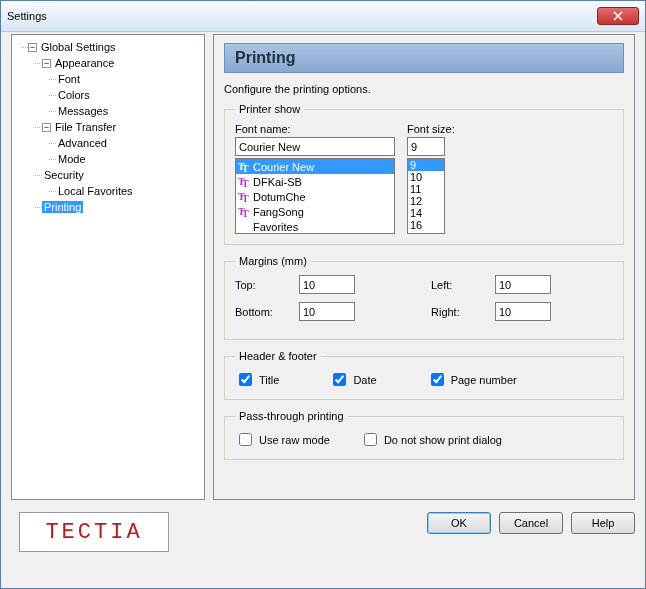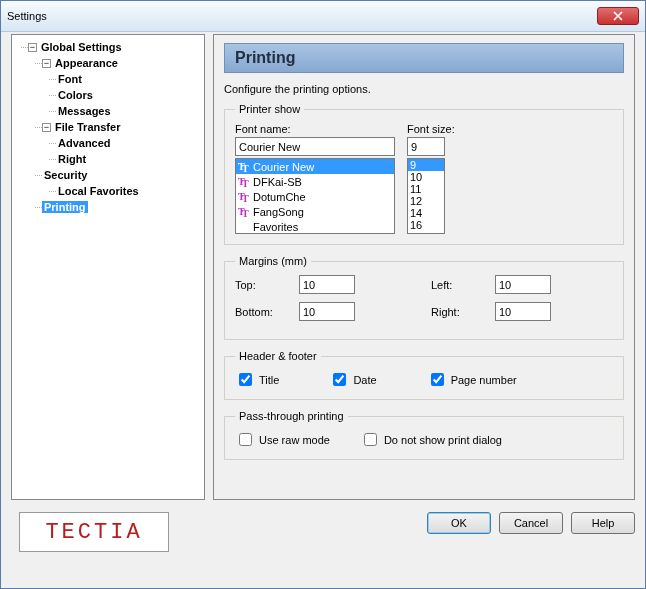--- a/index.html
+++ b/index.html
@@ -9,21 +9,21 @@
 .title-bar .title { font-size: 11px; color: #000; flex: 1; }
 .close-btn { width: 42px; height: 18px; background: linear-gradient(#e36d6d, #c73232); border: 1px solid #8a2020; border-radius: 3px; display: flex; align-items: center; justify-content: center; cursor: pointer; }
 .close-btn svg { width: 10px; height: 10px; }
 .content-wrap { position: absolute; top: 33px; left: 10px; right: 10px; bottom: 10px; }
 .tree { position: absolute; top: 0; left: 0; width: 194px; height: 466px; border: 1px solid #828790; background: #fff; overflow: auto; padding: 4px 2px; }
 .tree-row { display: flex; align-items: center; height: 16px; white-space: nowrap; cursor: pointer; }
 .tree-indent { width: 14px; flex: none; position: relative; }
 .dotline-v { position:absolute; top:0; bottom:0; left:50%; border-left:1px dotted #b0b0b0; }
 .dotline-h { position:absolute; top:50%; width:7px; right:0; border-top:1px dotted #b0b0b0; }
 .tree-toggle { width: 9px; height: 9px; border: 1px solid #919191; background: #fff; display: flex; align-items: center; justify-content: center; margin-right: 2px; font-size: 9px; line-height: 1; flex: none; position: relative; z-index: 1; }
-.tree-label { padding: 0 2px; font-weight: bold; }
+.tree-label { padding: 0 2px; }
 .tree-label.selected { background: #3399ff; color: #fff; }
 .panel { position: absolute; top: 0; left: 202px; right: 0; height: 466px; border: 1px solid #828790; background: #f0f0f0; padding: 8px 10px; }
 .panel-title { background: linear-gradient(#a8c4e4, #88a8d0); border: 1px solid #6f90b8; padding: 5px 10px; font-size: 16px; font-weight: bold; color: #223040; margin-bottom: 10px; }
 .panel-desc { margin-bottom: 8px; }
 fieldset { border: 1px solid #d0d0c8; margin: 0 0 10px 0; padding: 8px 10px 10px 10px; }
 legend { padding: 0 4px; }
 .printer-font-area { display: flex; gap: 12px; }
 .col-font { flex: none; width: 160px; }
 .col-size { flex: none; width: 38px; }
 .col-help { flex: 1; font-size: 11px; }
@@ -148,21 +148,21 @@
         <span class="tree-indent">
             <span class="dotline-v"></span>
           </span>
         <span class="tree-indent">
             <span class="dotline-v"></span>
           </span>
         <span class="tree-indent">
             <span class="dotline-v"></span>
             <span class="dotline-h"></span>
           </span>
-        <span class="tree-label">Right</span>
+        <span class="tree-label">Mode</span>
       </div>
       <div class="tree-row">
         <span class="tree-indent">
             <span class="dotline-v"></span>
           </span>
         <span class="tree-indent">
             <span class="dotline-v"></span>
             <span class="dotline-h"></span>
           </span>
         <span class="tree-label">Security</span>

